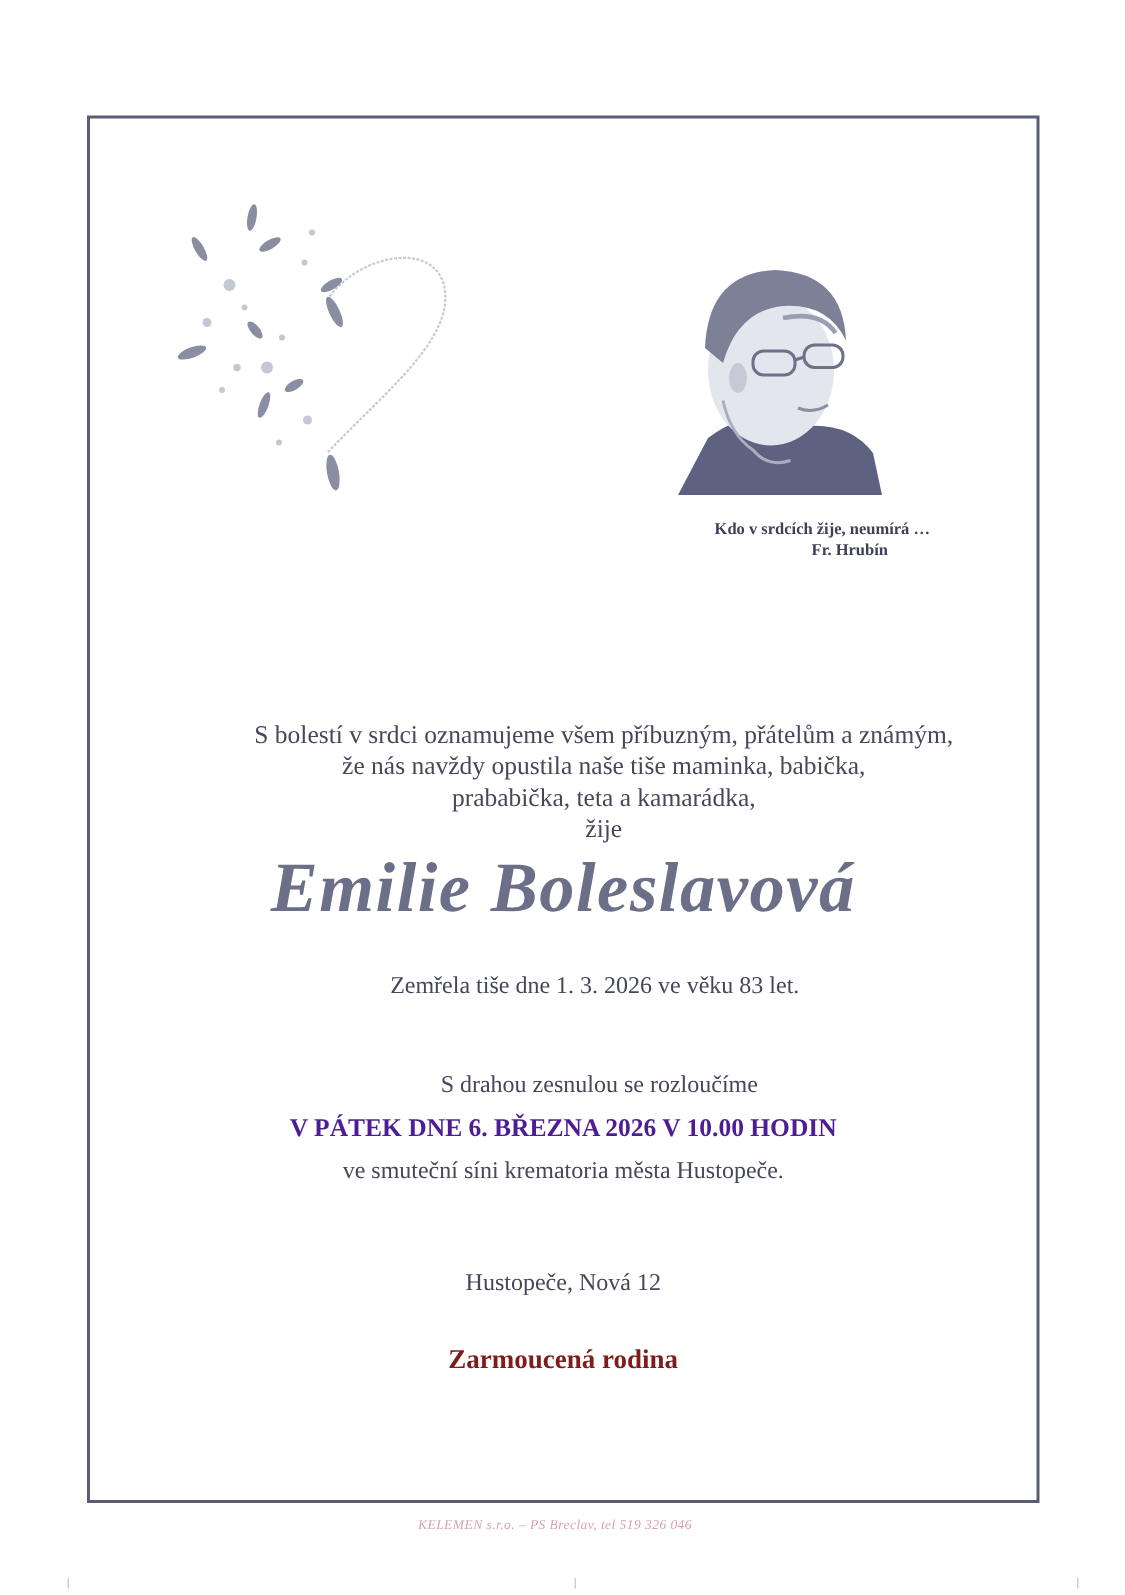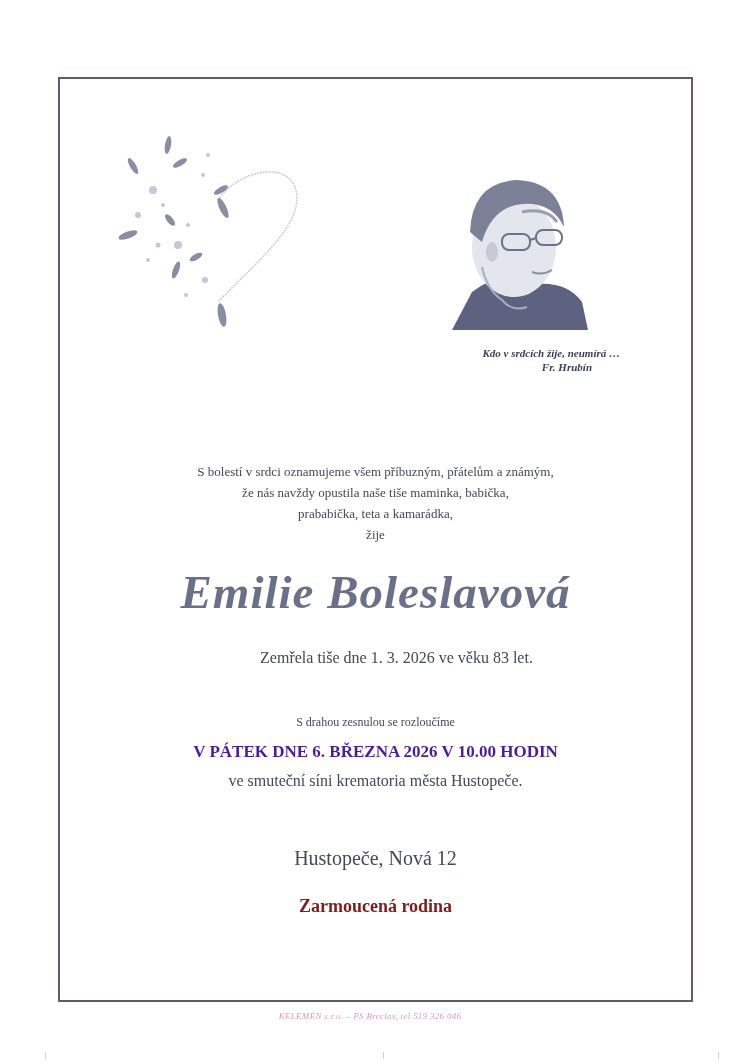--- a/index.html
+++ b/index.html
@@ -8,34 +8,34 @@
       font-family: "Liberation Serif", "DejaVu Serif", serif; color: #4a4d60;
     }
     .frame {
       position: absolute; left: 58px; top: 77px; width: 635px; height: 925px;
       border: 2px solid #5b5e72; box-sizing: border-box;
     }
     .ornament { position: absolute; left: 108px; top: 130px; width: 210px; height: 210px; }
     .photo { position: absolute; left: 452px; top: 172px; width: 136px; height: 158px; }
     .quote {
       position: absolute; left: 420px; top: 346px; width: 200px; text-align: right;
-      font-style: italic; font-weight: bold; font-size: 11px; line-height: 14px; color: #3d4058;
+      font-weight: bold; font-size: 11px; line-height: 14px; color: #3d4058;
     }
     .quote .author { padding-right: 28px; }
     .center { position: absolute; left: 60px; width: 631px; text-align: center; }
-    .intro { top: 461px; font-size: 13px; line-height: 21px; color: #45475a; }
+    .intro { top: 479px; font-size: 17px; line-height: 21px; color: #45475a; padding-left: 27px; }
     .name {
       top: 562px; font-size: 47px; font-style: italic; font-weight: bold; letter-spacing: 1px;
       color: #6b7088; line-height: 60px;
     }
     .died { top: 649px; font-size: 16px; color: #45475a; padding-left: 21px; }
-    .farewell { top: 715px; font-size: 12px; color: #45475a; }
+    .farewell { top: 715px; font-size: 16px; color: #45475a; margin-left: 24px; }
     .when { top: 742px; font-size: 17px; font-weight: bold; color: #4c1d95; }
     .where { top: 772px; font-size: 16px; color: #45475a; }
-    .address { top: 847px; font-size: 20px; color: #45475a; }
+    .address { top: 847px; font-size: 16px; color: #45475a; }
     .family { top: 896px; font-size: 18px; font-weight: bold; color: #7f1d1d; }
     .footer {
       position: absolute; left: 230px; top: 1011px; width: 280px; text-align: center;
       font-size: 9px; font-style: italic; color: #d8a0b0; letter-spacing: 0.3px;
     }
     .edge-marks { position: absolute; left: 0; top: 1052px; width: 750px; height: 8px; }
     .edge-marks span { position: absolute; top: 0; width: 1px; height: 7px; background: #d0d0d4; }
   </style>
 </head>
 <body>

